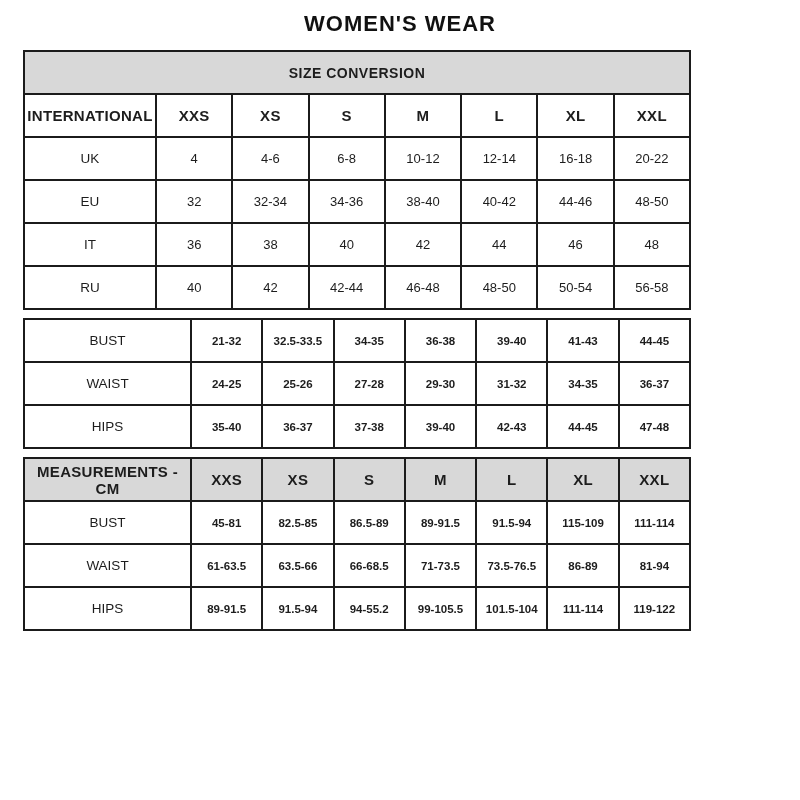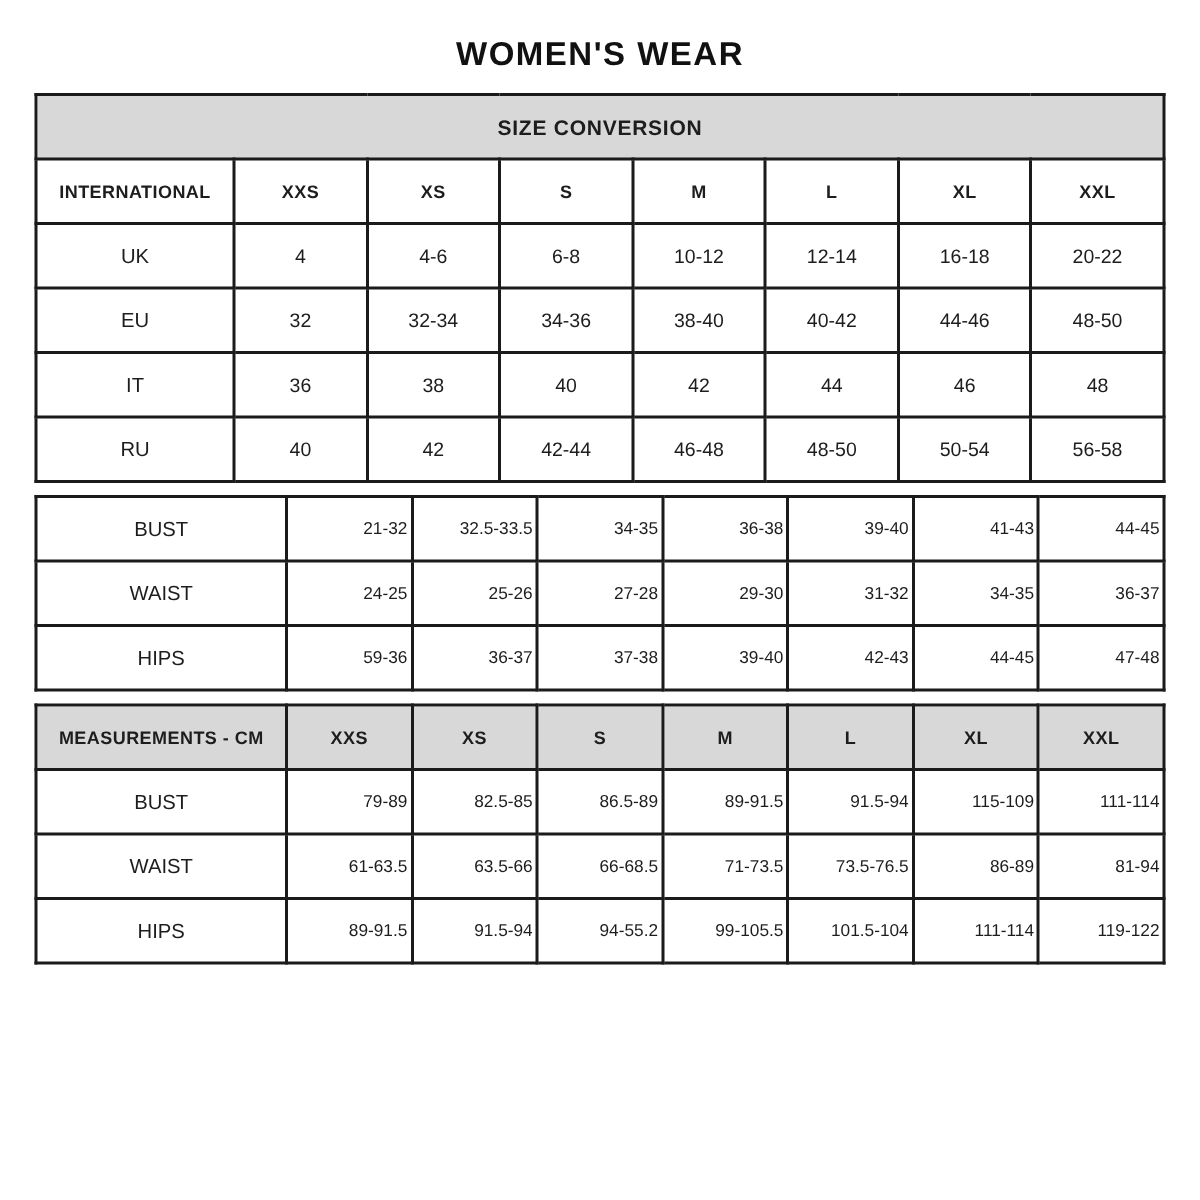--- a/index.html
+++ b/index.html
@@ -3,58 +3,58 @@
 <meta charset="utf-8">
 <style>
   * { box-sizing: border-box; }
   html, body { margin: 0; padding: 0; }
   body {
     width: 800px; height: 800px;
     background: #ffffff;
     font-family: "Liberation Sans", sans-serif;
     color: #1d1d1d;
   }
-  .page { padding: 12px 23px; }
+  .page { padding: 0 23px; }
   .page-title {
     text-align: center;
     font-size: 22px;
     font-weight: 700;
     letter-spacing: 1px;
     margin: 0;
     padding: 11px 0 13px 0;
     color: #111111;
   }
   table {
     border-collapse: collapse;
-    width: 754px;
+    width: 668px;
     table-layout: fixed;
     margin-bottom: 8px;
   }
   td {
     border: 2px solid #1b1b1b;
     text-align: center;
     vertical-align: middle;
     height: 43px;
     padding: 0 2px;
     overflow: hidden;
   }
   .gray { background: #d8d8d8; }
   .table-title {
     font-weight: 700;
     font-size: 14px;
     letter-spacing: 0.5px;
   }
   .head td {
     font-weight: 700;
-    font-size: 12px;
+    font-size: 15px;
     letter-spacing: 0.3px;
   }
   .label { font-size: 13.5px; font-weight: 400; text-align: center; }
   .sc .val { font-size: 13px; font-weight: 400; }
-  .mt .val { font-size: 11.5px; font-weight: 400; text-align: right; }
+  .mt .val { font-size: 11.5px; font-weight: 700; }
 </style>
 </head>
 <body>
 
 <div class="page">
 
   <h1 class="page-title">WOMEN'S WEAR</h1>
 
   <table class="sc">
     <colgroup>
@@ -151,21 +151,21 @@
       <td class="val">24-25</td>
       <td class="val">25-26</td>
       <td class="val">27-28</td>
       <td class="val">29-30</td>
       <td class="val">31-32</td>
       <td class="val">34-35</td>
       <td class="val">36-37</td>
     </tr>
     <tr>
       <td class="label">HIPS</td>
-      <td class="val">59-36</td>
+      <td class="val">35-40</td>
       <td class="val">36-37</td>
       <td class="val">37-38</td>
       <td class="val">39-40</td>
       <td class="val">42-43</td>
       <td class="val">44-45</td>
       <td class="val">47-48</td>
     </tr>
   </tbody>
     </table>
 
@@ -186,21 +186,21 @@
       <td class="gray">XXS</td>
       <td class="gray">XS</td>
       <td class="gray">S</td>
       <td class="gray">M</td>
       <td class="gray">L</td>
       <td class="gray">XL</td>
       <td class="gray">XXL</td>
     </tr>
     <tr>
       <td class="label">BUST</td>
-      <td class="val">79-89</td>
+      <td class="val">45-81</td>
       <td class="val">82.5-85</td>
       <td class="val">86.5-89</td>
       <td class="val">89-91.5</td>
       <td class="val">91.5-94</td>
       <td class="val">115-109</td>
       <td class="val">111-114</td>
     </tr>
     <tr>
       <td class="label">WAIST</td>
       <td class="val">61-63.5</td>

